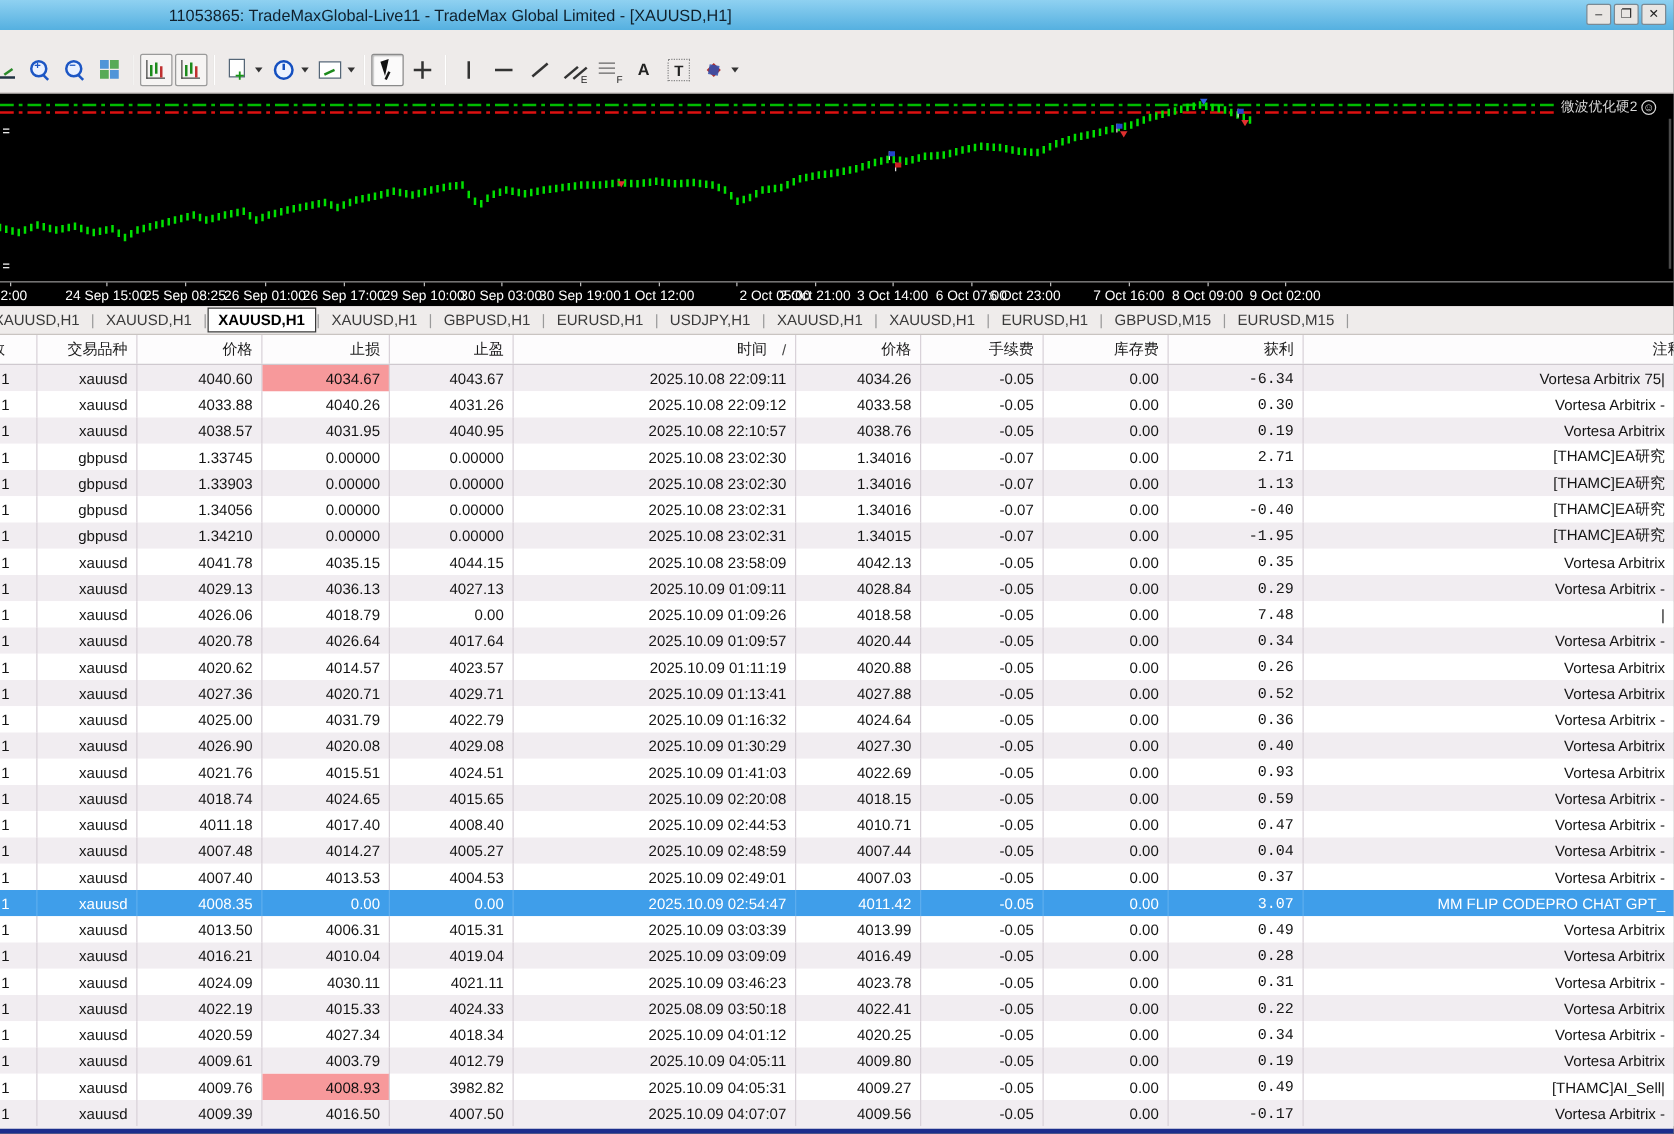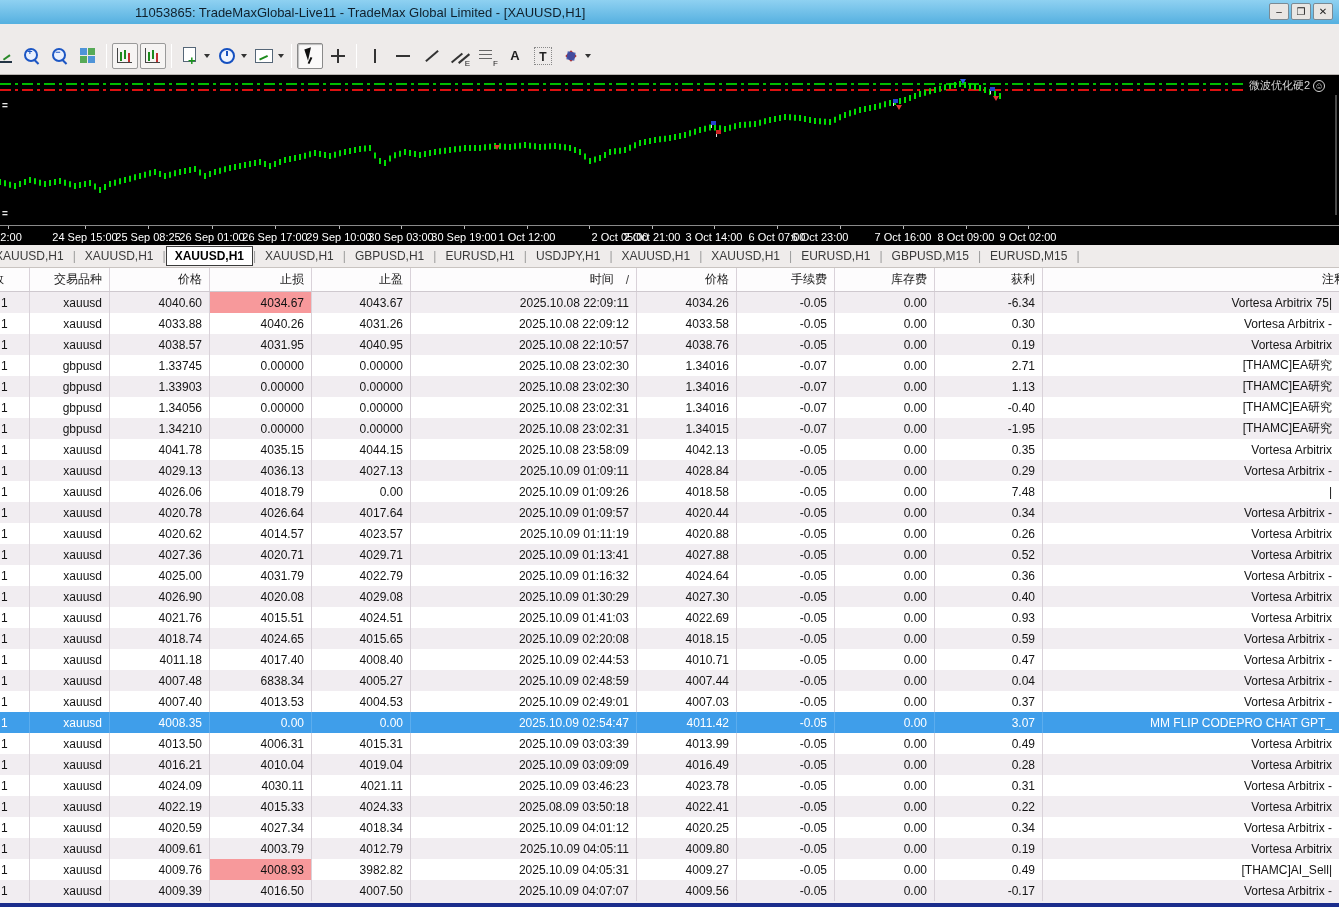--- a/index.html
+++ b/index.html
@@ -121,21 +121,21 @@
 
   
   .table { position:absolute; left:0; top:268px; width:1339px; background:#fff; font-size:12px; color:#141414; }
   .trow { display:flex; width:1339px; height:21px; }
   .thead { height:24px; background:#fdfcfd; border-bottom:1px solid #cfc9cf; }
   .thead .cell { font-size:12px; color:#1a1a1a; }
   .cell { height:100%; border-right:1px solid #d9d2d9; display:flex; align-items:center;
     justify-content:flex-end; padding-right:7px; white-space:nowrap; overflow:hidden; }
   .c0{width:30px;justify-content:flex-start;padding:0 0 0 1px;}
   .c1{width:80px;} .c2{width:100px;} .c3{width:102px;} .c4{width:99px;} .c5{width:226px;}
-  .c6{width:100px;} .c7{width:98px;} .c8{width:100px;} .c9{width:108px;}
+  .c6{width:100px;} .c7{width:98px;} .c8{width:100px;} .c9{width:108px;font-family:Liberation Mono, monospace;}
   .c10{width:296px;border-right:none;}
   .trow.odd  { background:#f1edf1; }
   .trow.even { background:#ffffff; }
   .trow.sel  { background:#3f9eea; color:#fff; }
   .trow.sel .cell { border-right-color:#5cadee; }
   .cell.slred { background:#f7999b; color:#111; }
   .sorthint { margin-left:12px; color:#444; }
   .hclip { display:inline-block; margin-left:-9px; }
   .partialrow { position:absolute; left:0; top:901px; width:1339px; height:2px; background:#f1edf1; }
   .bottombar { position:absolute; left:0; top:903px; width:1339px; height:4px; background:#1b2d8c; }
@@ -593,21 +593,21 @@
           <div class="cell c6">4010.71</div>
           <div class="cell c7">-0.05</div>
           <div class="cell c8">0.00</div>
           <div class="cell c9">0.47</div>
           <div class="cell c10">Vortesa Arbitrix -</div>
         </div>
         <div class="trow odd">
           <div class="cell c0">1</div>
           <div class="cell c1">xauusd</div>
           <div class="cell c2">4007.48</div>
-          <div class="cell c3">6838.34</div>
+          <div class="cell c3">4014.27</div>
           <div class="cell c4">4005.27</div>
           <div class="cell c5">2025.10.09 02:48:59</div>
           <div class="cell c6">4007.44</div>
           <div class="cell c7">-0.05</div>
           <div class="cell c8">0.00</div>
           <div class="cell c9">0.04</div>
           <div class="cell c10">Vortesa Arbitrix -</div>
         </div>
         <div class="trow even">
           <div class="cell c0">1</div>

